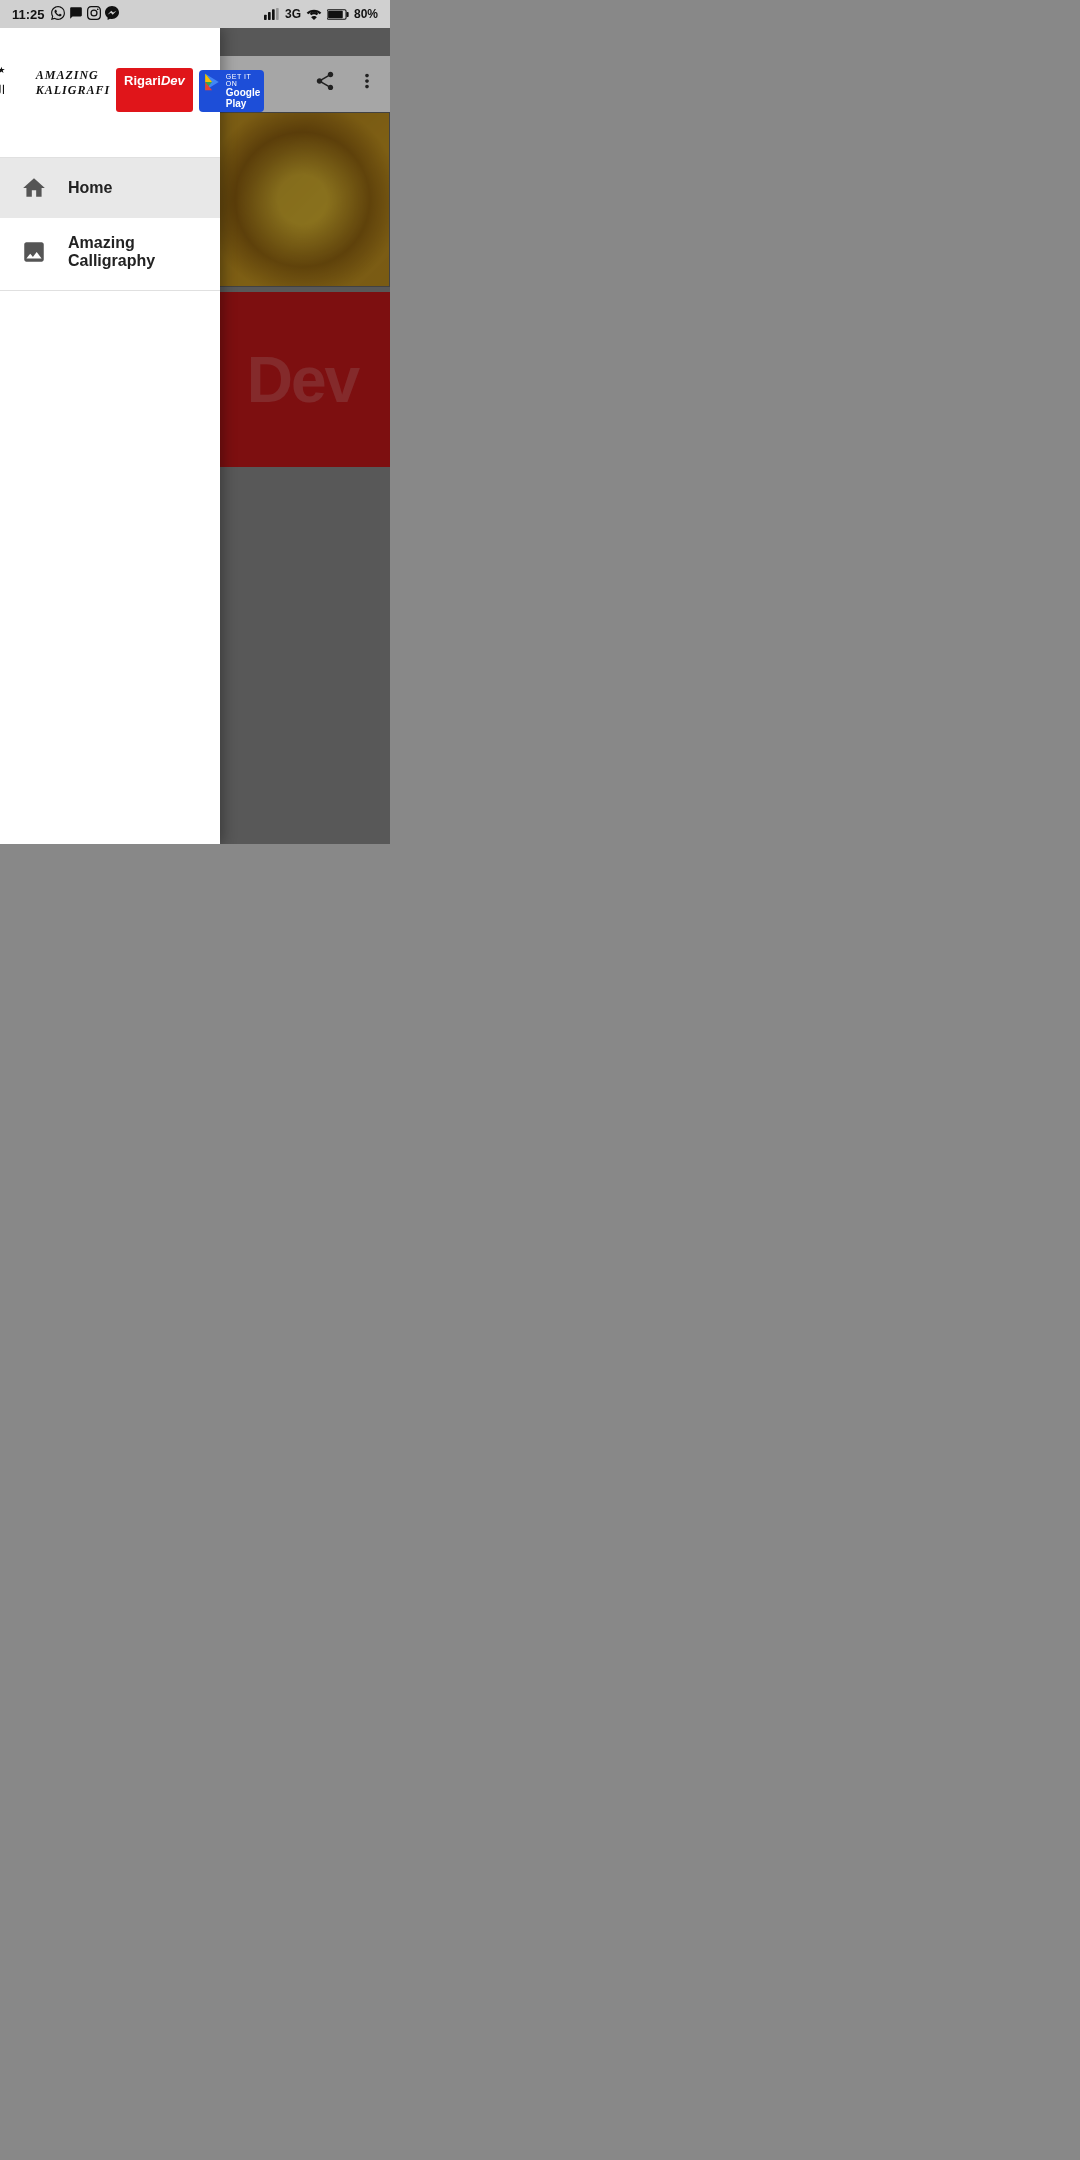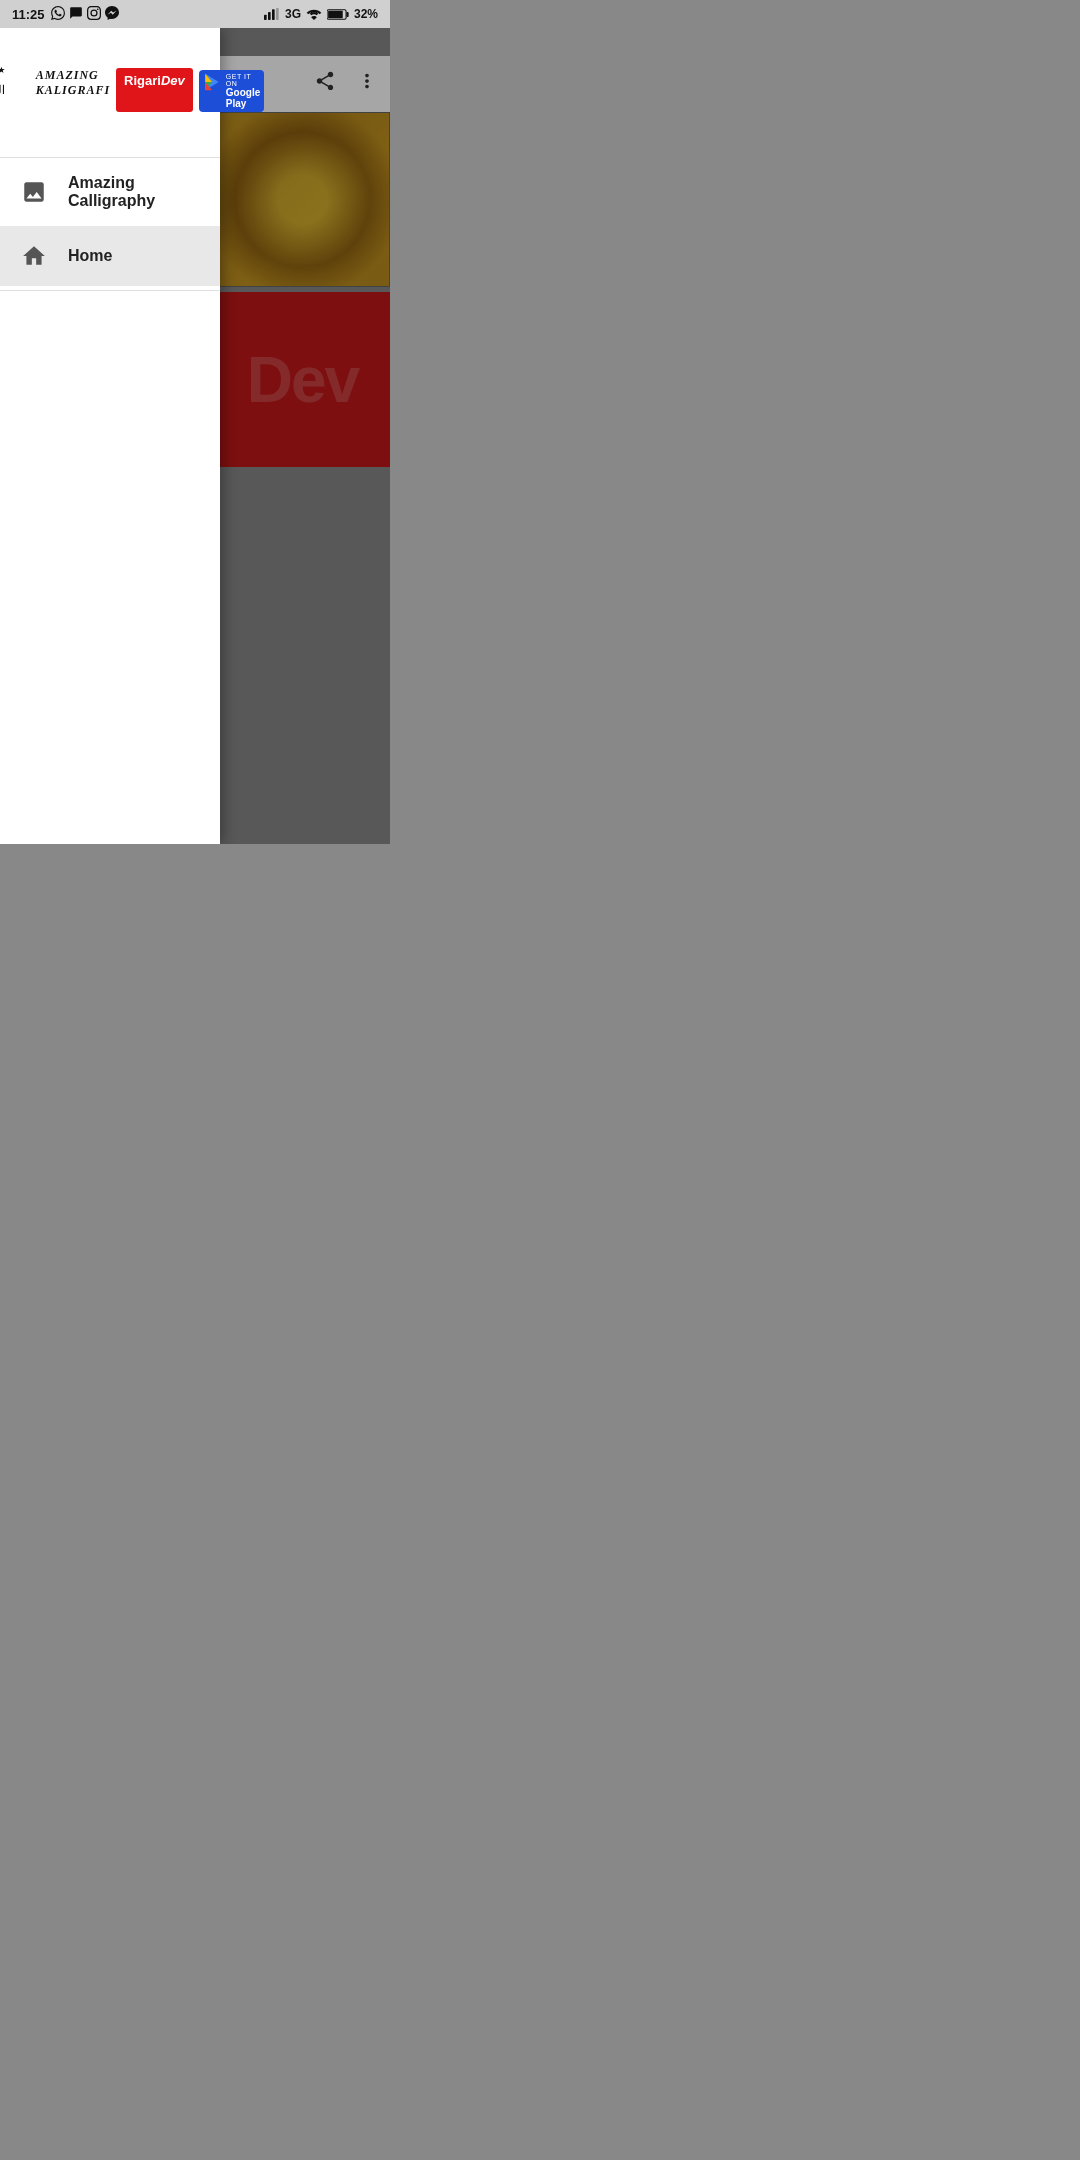--- a/index.html
+++ b/index.html
@@ -341,21 +341,21 @@
     </svg>
     <span>3G</span>
     <svg width="16" height="14" viewBox="0 0 24 18" fill="#111">
       <path d="M12 6c-3.3 0-6.3 1.3-8.5 3.5L1 7C3.8 4.3 7.7 2.5 12 2.5s8.2 1.8 11 4.5l-2.5 2.5C18.3 7.3 15.3 6 12 6zm0 6c-1.7 0-3.2.7-4.3 1.7L12 18l4.3-4.3C15.2 12.7 13.7 12 12 12zm0-6c-2.5 0-4.8 1-6.4 2.6L8 11c1-1 2.4-1.6 4-1.6s3 .6 4 1.6l2.4-2.4C16.8 7 14.5 6 12 6z"></path>
     </svg>
     <svg width="22" height="13" viewBox="0 0 30 15" fill="none">
       <rect x="0" y="1" width="26" height="13" rx="2" ry="2" stroke="#111" stroke-width="1.5" fill="none"></rect>
       <rect x="26.5" y="4" width="3" height="7" rx="1" fill="#111"></rect>
       <rect x="1.5" y="2.5" width="20" height="10" rx="1" fill="#111"></rect>
     </svg>
-    <span>32%</span>
+    <span>80%</span>
   </div>
 </div>
 
 <div class="app-background">
 
   <div class="app-bar-bg">
     <span class="app-bar-icon">
       <svg width="22" height="22" viewBox="0 0 24 24" fill="#333">
           <path d="M18 16.08c-.76 0-1.44.3-1.96.77L8.91 12.7c.05-.23.09-.46.09-.7s-.04-.47-.09-.7l7.05-4.11c.54.5 1.25.81 2.04.81 1.66 0 3-1.34 3-3s-1.34-3-3-3-3 1.34-3 3c0 .24.04.47.09.7L8.04 9.81C7.5 9.31 6.79 9 6 9c-1.66 0-3 1.34-3 3s1.34 3 3 3c.79 0 1.5-.31 2.04-.81l7.12 4.16c-.05.21-.08.43-.08.65 0 1.61 1.31 2.92 2.92 2.92s2.92-1.31 2.92-2.92c0-1.61-1.31-2.92-2.92-2.92z"></path>
         </svg>
@@ -413,36 +413,36 @@
             <span class="play-text-top">GET IT ON</span>
             <span class="play-text-bottom">Google Play</span>
           </div>
         </div>
       </div>
     </div>
   </div>
 
   <div class="drawer-menu">
 
+    <div class="menu-item active">
+      <div class="menu-icon">
+        <svg viewBox="0 0 24 24" fill="#666">
+            <path d="M10 20v-6h4v6h5v-8h3L12 3 2 12h3v8z"></path>
+          </svg>
+      </div>
+      <span class="menu-label">Home</span>
+    </div>
+
     <div class="menu-item">
       <div class="menu-icon">
         <svg viewBox="0 0 24 24" fill="#666">
             <path d="M21 19V5c0-1.1-.9-2-2-2H5c-1.1 0-2 .9-2 2v14c0 1.1.9 2 2 2h14c1.1 0 2-.9 2-2zM8.5 13.5l2.5 3.01L14.5 12l4.5 6H5l3.5-4.5z"></path>
           </svg>
       </div>
       <span class="menu-label">Amazing Calligraphy</span>
     </div>
 
-    <div class="menu-item active">
-      <div class="menu-icon">
-        <svg viewBox="0 0 24 24" fill="#666">
-            <path d="M10 20v-6h4v6h5v-8h3L12 3 2 12h3v8z"></path>
-          </svg>
-      </div>
-      <span class="menu-label">Home</span>
-    </div>
-
 
     <div class="menu-divider"></div>
 
 
   </div>
 </div>
 
 </body></html>

